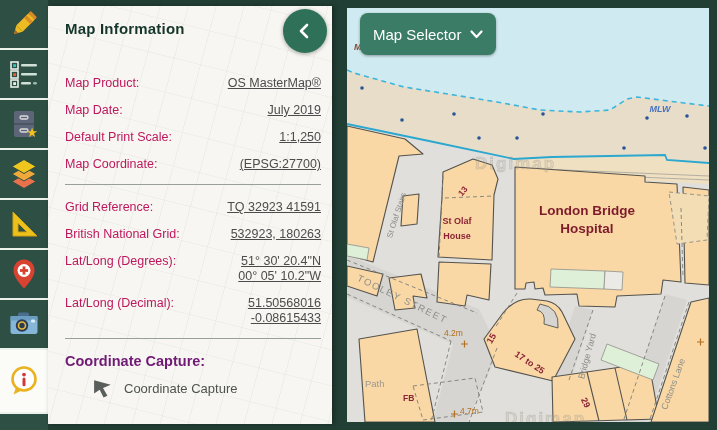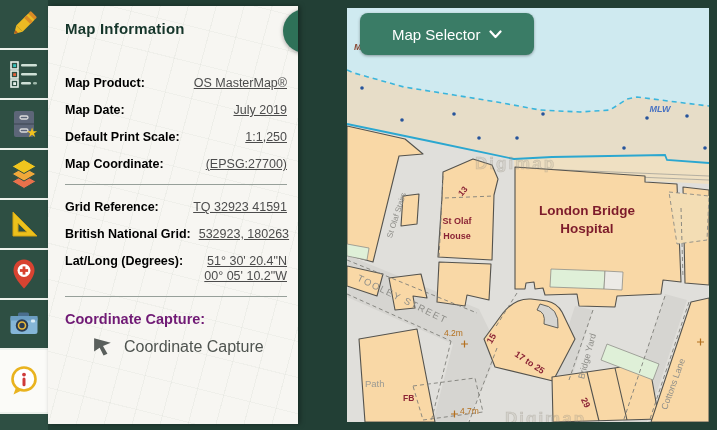--- a/index.html
+++ b/index.html
@@ -7,41 +7,41 @@
     position:relative; width:717px; height:430px; overflow:hidden;
     background:#223f35;
     font-family:"Liberation Sans","DejaVu Sans",sans-serif;
     -webkit-font-smoothing:antialiased;
   }
   
   .sidebar{position:absolute;left:0;top:0;width:48px;height:430px;background:#2e4f43;}
   .sb-item{height:48px;display:flex;align-items:center;justify-content:center;border-bottom:2px solid #edf1ec;cursor:pointer;}
   .sb-item.selected{background:#fbfbf8;height:62px;border-bottom:2px solid #edf1ec;}
   
-  .panel{position:absolute;left:48px;top:6px;width:250px;height:418px;background:#f7f6f2;overflow:hidden;box-shadow:2px 0 5px rgba(0,0,0,0.35);}
+  .panel{position:absolute;left:48px;top:6px;width:284px;height:418px;background:#f7f6f2;overflow:hidden;box-shadow:2px 0 5px rgba(0,0,0,0.35);}
   .panel::before{content:"";position:absolute;inset:0;pointer-events:none;
     background:
       repeating-linear-gradient(105deg, rgba(200,206,196,0.20) 0 1px, transparent 1px 27px),
       repeating-linear-gradient(14deg, rgba(200,206,196,0.16) 0 1px, transparent 1px 35px);}
   .panel-title{position:absolute;left:17px;top:14px;font-size:15px;font-weight:bold;color:#16362b;letter-spacing:.2px;}
   .collapse-btn{position:absolute;left:235px;top:3px;width:44px;height:44px;border-radius:50%;
     background:#2e7158;display:flex;align-items:center;justify-content:center;cursor:pointer;
     box-shadow:0 1px 4px rgba(0,0,0,0.35);border:none;}
   .info-rows{position:absolute;left:17px;right:11px;top:70px;font-size:12.5px;line-height:15px;color:#4c4c4c;}
   .info-row{display:flex;justify-content:space-between;align-items:flex-start;margin-bottom:12px;}
-  .info-row .lbl{font-weight:bold;color:#000000;white-space:nowrap;padding-right:8px;}
+  .info-row .lbl{font-weight:normal;color:#be185d;white-space:nowrap;padding-right:8px;}
   .info-row .val{text-align:right;white-space:nowrap;text-decoration:underline;}
   .info-row .val span{display:block;}
   .divider{border-top:1px solid #97a09a;margin:5px 0 15px 0;}
   .section-title{font-size:14.5px;font-weight:bold;color:#701a75;margin:0 0 9px 0;}
-  .capture-row{display:flex;align-items:center;gap:11px;color:#4e534f;font-size:16px;margin-left:28px;}
+  .capture-row{display:flex;align-items:center;gap:11px;color:#4e534f;font-size:13px;margin-left:28px;}
   
   .map{position:absolute;left:347px;top:8px;width:362px;height:414px;background:#e0dfdb;overflow:hidden;}
   .map svg.basemap{position:absolute;left:0;top:0;}
-  .map-selector{position:absolute;left:13px;top:5px;height:42px;padding:0 32px;
+  .map-selector{position:absolute;left:13px;top:5px;height:42px;padding:0 13px;
     background:#3a7c66;border:none;border-radius:8px;color:#fff;font-size:15px;
     font-family:inherit;display:flex;align-items:center;gap:9px;cursor:pointer;
     box-shadow:0 1px 3px rgba(0,0,0,0.35);}
   .mlabel{font-family:"Liberation Sans","DejaVu Sans",sans-serif;}
 </style>
 </head>
 <body>
 
 <div class="screen">
 
@@ -180,20 +180,27 @@
         <span class="val">
             <span>532923, 180263</span>
             <span></span>
           </span>
       </div>
       <div class="info-row">
         <span class="lbl">Lat/Long (Degrees):</span>
         <span class="val">
             <span>51° 30' 20.4"N</span>
             <span>00° 05' 10.2"W</span>
+          </span>
+      </div>
+      <div class="info-row">
+        <span class="lbl">Lat/Long (Decimal):</span>
+        <span class="val">
+            <span>51.50568016</span>
+            <span>-0.08615433</span>
           </span>
       </div>
 
       <div class="divider" style="margin-top:9px;"></div>
 
       <div class="section-title">Coordinate Capture:</div>
 
       <div class="capture-row">
         <svg width="20" height="20" viewBox="0 0 18 18">
           <polygon points="1,2 16,6 9,9 13,16 9.5,17.5 6,10.5 1,14" fill="#5a5f5c"></polygon>

